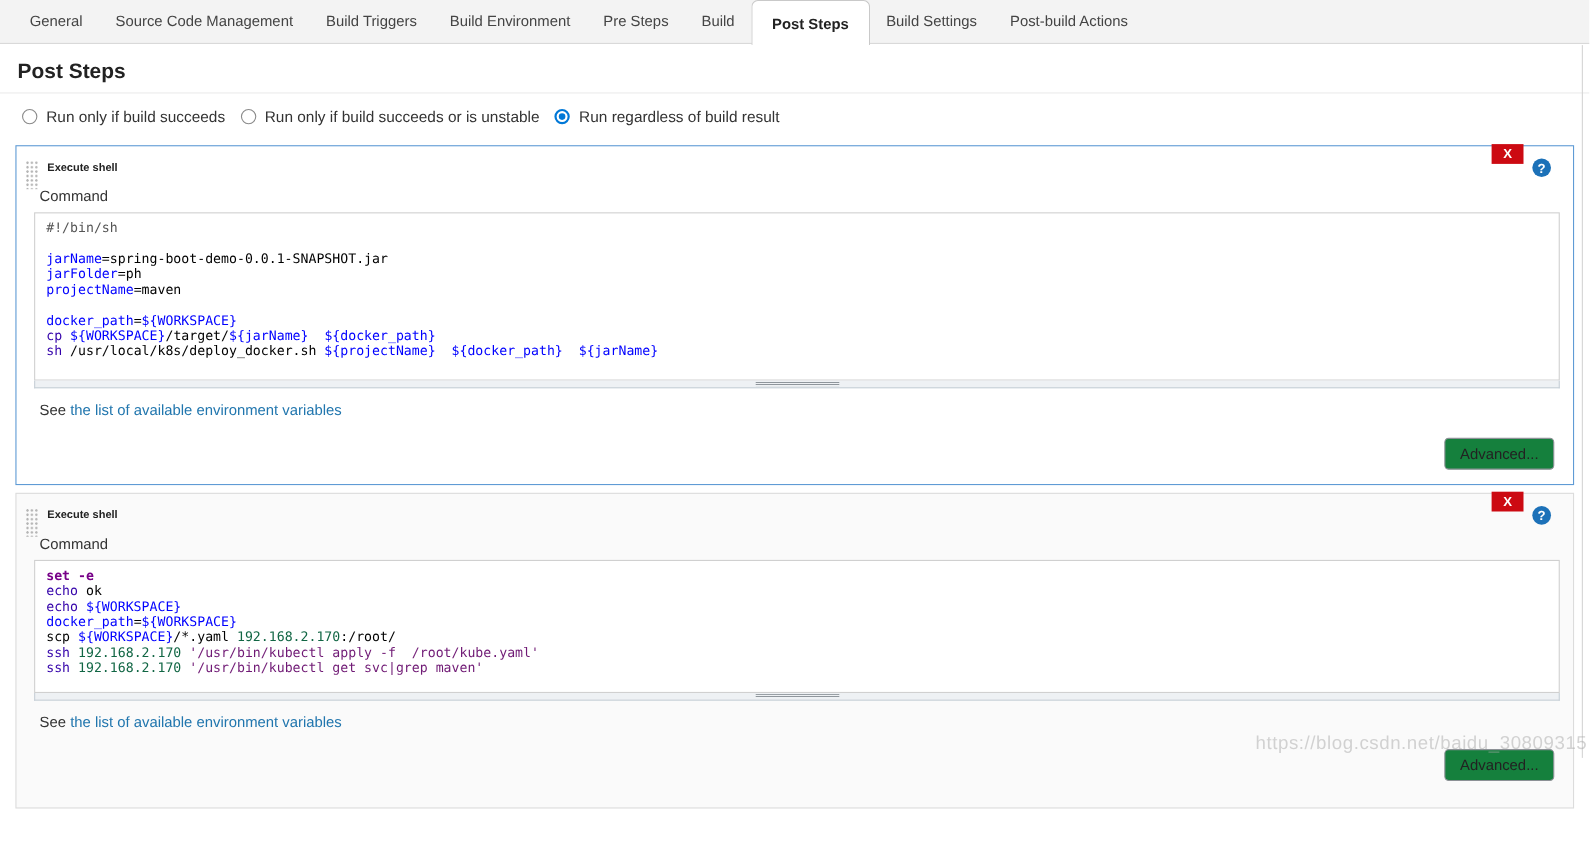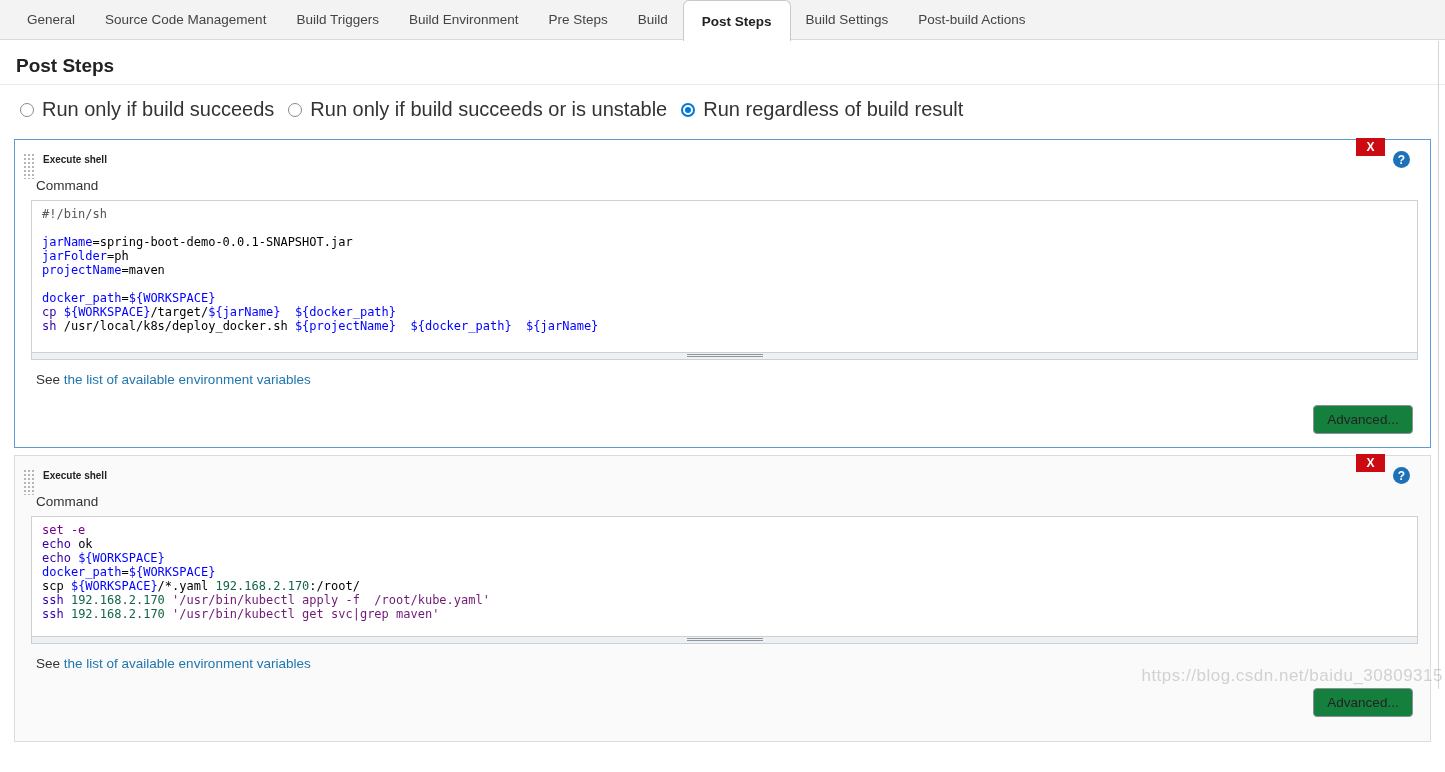--- a/index.html
+++ b/index.html
@@ -15,21 +15,21 @@
   .tab.active { background:#fff; border:1px solid #c9c9c9; border-bottom:none;
     border-radius:6px 6px 0 0; font-weight:bold; color:#222; height:41px; z-index:2; padding:0 18px; }
 
   .right-edge { position:absolute; left:1438px; top:41px; bottom:0; width:1px; background:#d4d4d4; }
 
   
   .page-title { font-size:19px; font-weight:600; color:#222; margin:15px 0 0 16px; }
   .title-rule { border:none; border-top:1px solid #ebebeb; margin-top:7px; }
 
   
-  .radio-row { display:flex; align-items:center; gap:14px; margin:13px 0 0 20px; font-size:20px; }
+  .radio-row { display:flex; align-items:center; gap:14px; margin:13px 0 0 20px; font-size:14px; }
   .radio-opt { display:flex; align-items:center; gap:8px; cursor:pointer; }
   .radio { width:14px; height:14px; border-radius:50%; border:1px solid #8a8a8a; background:#fff;
     display:inline-flex; align-items:center; justify-content:center; flex:0 0 auto; }
   .radio.checked { border:2px solid #0078d7; }
   .radio.checked::after { content:""; width:6px; height:6px; border-radius:50%; background:#0078d7; }
   .help-text { margin:11px 0 0 14px; font-size:14px; color:#333; }
 
   
   .step-block { position:relative; margin:18px 14px 0 14px; background:#fff;
     border:1px solid #5f9bd5; padding-bottom:13px; }
@@ -42,21 +42,21 @@
 
   .code-editor { margin:0 12px 0 16px; background:#fff; border:1px solid #d0d0d0;
     padding:6px 10px; font-family:"DejaVu Sans Mono", monospace; font-size:12px;
     line-height:14px; cursor:text; overflow:hidden; }
   .ed-1 { height:153px; }
   .ed-2 { height:121px; }
   .code-line { white-space:pre; min-height:14px; color:#000; }
   .tok-plain { color:#000; }
   .tok-def { color:#0000ff; }
   .tok-builtin { color:#3300aa; }
-  .tok-keyword { color:#770088; }
+  .tok-keyword { color:#770088;font-weight:bold; }
   .tok-number { color:#116644; }
   .tok-string { color:#701a75; }
   .tok-meta { color:#555555; }
 
   .resize-grip { margin:0 12px 0 16px; height:7px; background:#eef1f4;
     border:1px solid #c8d0d8; border-top:none; position:relative; cursor:ns-resize; }
   .grip-lines { position:absolute; left:50%; top:1px; transform:translateX(-50%);
     width:76px; height:4px;
     background:repeating-linear-gradient(to bottom, #8f969c 0 1px, transparent 1px 2px); }
 

